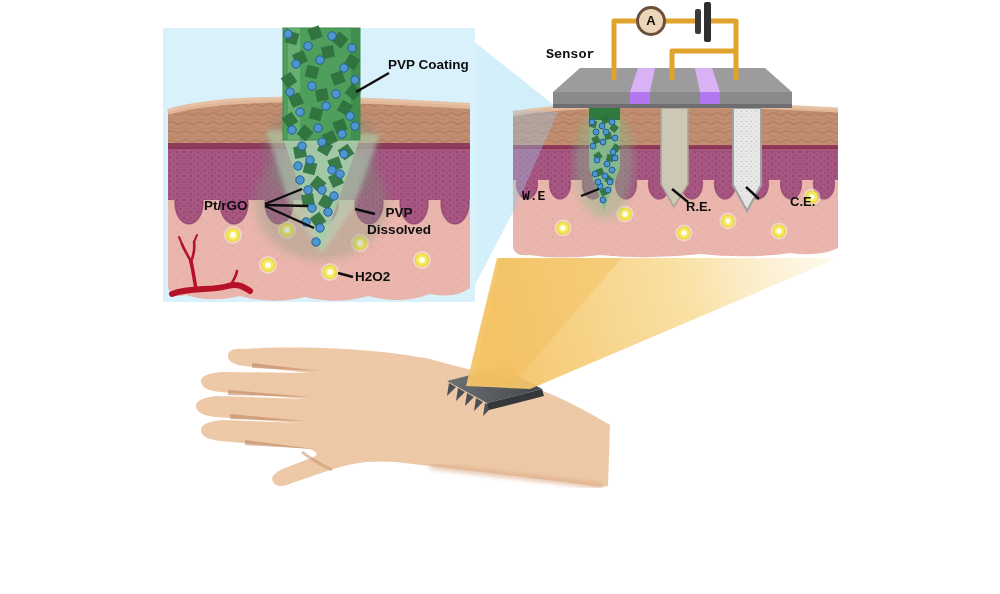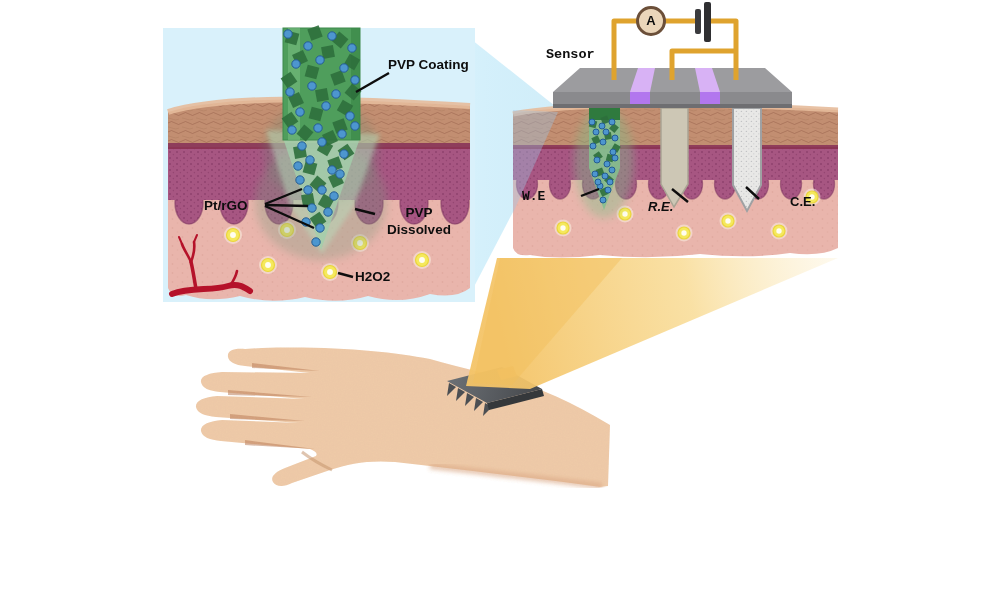--- a/index.html
+++ b/index.html
@@ -359,24 +359,24 @@
     <polygon points="447,381 502,367 542,389 487,403" fill="url(#patchGrad)"></polygon>
     <polygon points="497,370 513,366 517,376 501,380" fill="#CDA052"></polygon>
   </g>
 
   <polygon points="497,258 838,258 530,389 466,386" fill="url(#coneGrad)"></polygon>
   <polygon points="500,258 622,258 512,385 473,383" fill="#F2BE5A" opacity="0.45"></polygon>
 </svg>
 
 <div class="lbl t135" style="left:366px;top:56px;margin-left:22px;">PVP Coating</div>
 <div class="lbl t135" style="left:204px;top:197px;text-align:center;">Pt/rGO</div>
-<div class="lbl center t135" style="left:380px;top:204px;width:78px;">
+<div class="lbl center t135" style="left:360px;top:204px;width:78px;">
   <div>PVP</div>
   <div>Dissolved</div>
 </div>
 <div class="lbl t135" style="left:355px;top:268px;">H2O2</div>
 <div class="lbl t135" style="left:546px;top:46px;font-family:Liberation Mono, monospace;">Sensor</div>
 <div class="lbl center" style="left:643px;top:13px;width:16px;">A</div>
 <div class="lbl" style="left:522px;top:189px;font-family:Liberation Mono, monospace;">W.E</div>
-<div class="lbl" style="left:648px;top:199px;font-style:italic;">R.E.</div>
+<div class="lbl" style="left:686px;top:199px;">R.E.</div>
 <div class="lbl" style="left:790px;top:194px;">C.E.</div>
 
 </div>
 
 </body></html>

